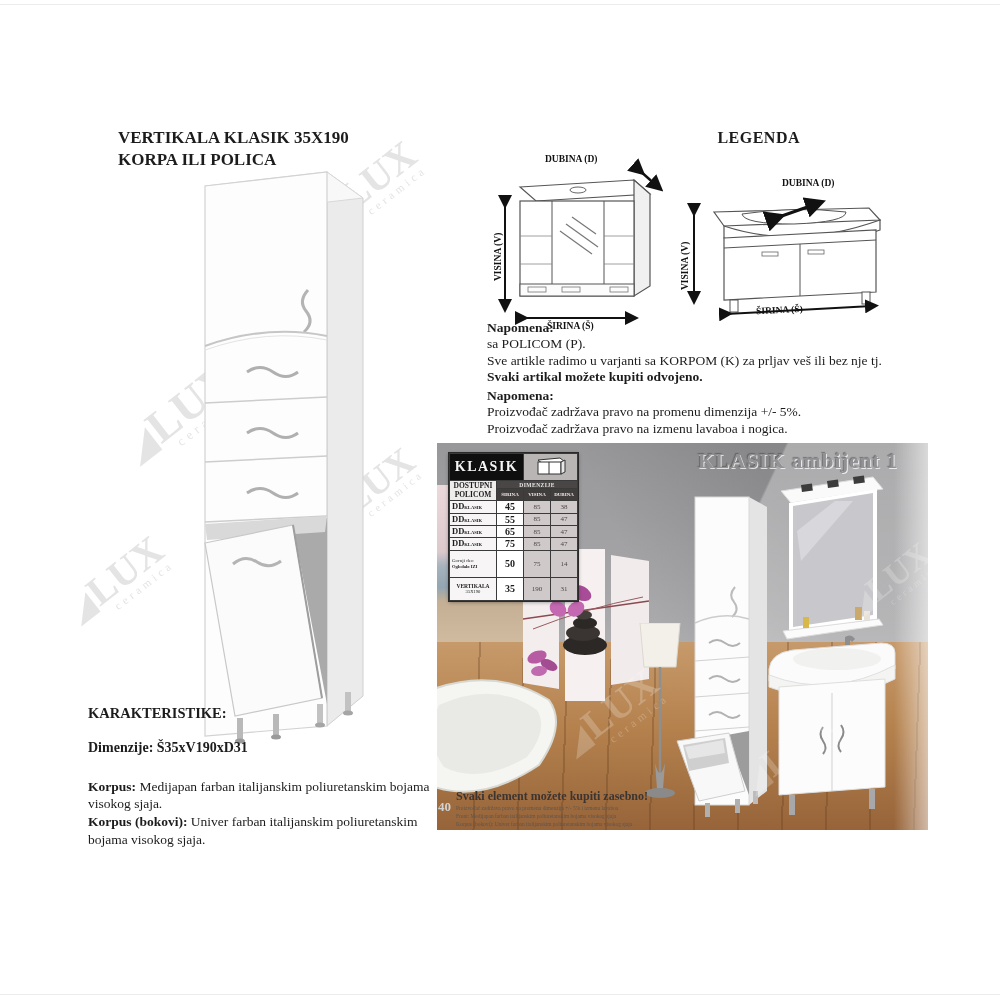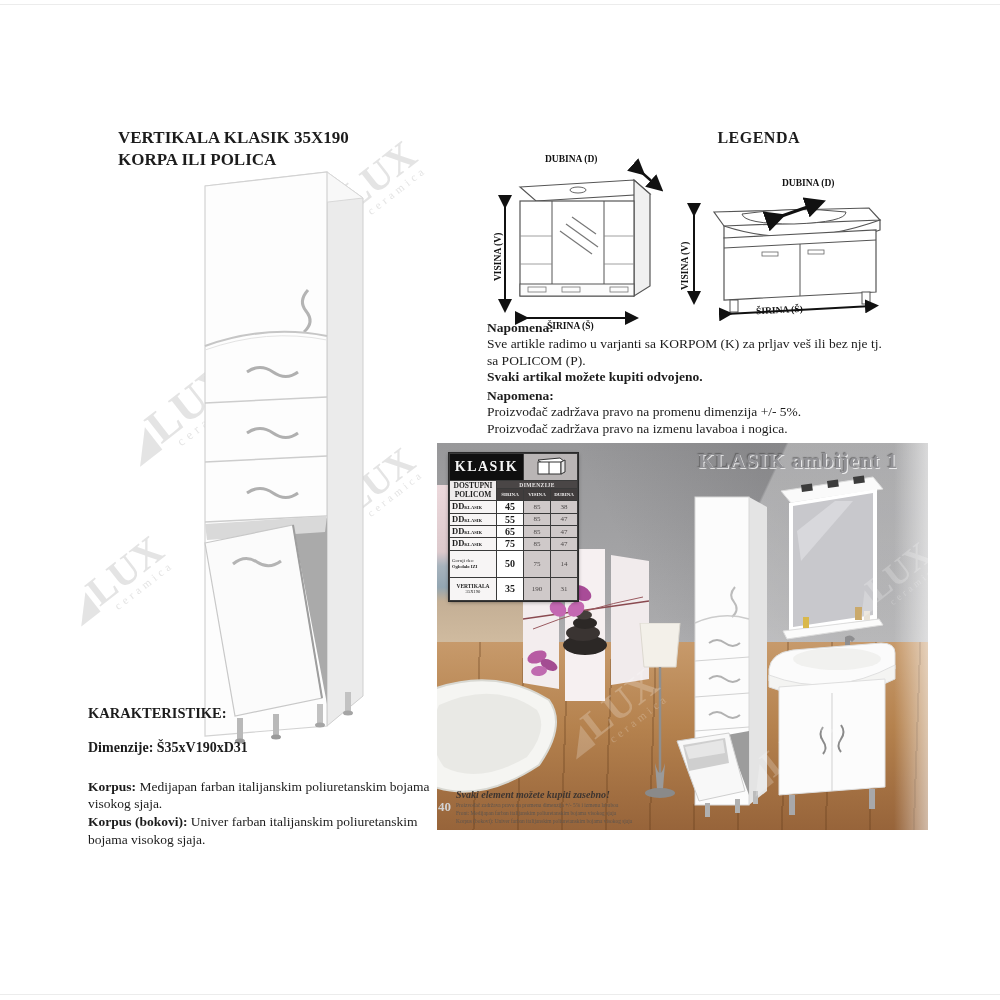--- a/index.html
+++ b/index.html
@@ -65,21 +65,21 @@
   .spec .t-col{background:#413d3d;color:#eeecec;font-size:5px;font-weight:bold;padding:2px 1px;}
   .spec .t-name{background:#f7f5f5;font-size:5px;line-height:1.1;padding:1px 2px;text-align:left;}
   .spec .t-name .big{font-weight:bold;font-size:8.5px;}
   .spec .t-name .sm{font-weight:bold;font-size:4.6px;}
   .spec .t-sir{background:#ffffff;font-weight:bold;font-size:10px;width:26px;}
   .spec .t-val{background:#cfc9c9;color:#4c4848;font-size:7px;width:26px;}
   .spec .rowtall td{height:24px;}
   .spec .rowmid td{height:20px;}
 
   .caption{position:absolute;left:19px;top:344px;line-height:1.5;white-space:nowrap;}
-  .caption .c0{font-size:10px;font-weight:bold;font-style:italic;color:#3c3430;}
+  .caption .c0{font-size:12px;font-weight:bold;color:#3c3430;}
   .caption .cl{font-size:5.4px;color:#5e554e;line-height:1.45;}
   .pagenum{position:absolute;left:1px;top:356px;font-size:13px;font-weight:bold;color:#d2d2d2;}
 </style>
 </head>
 <body>
 
 <div class="page">
   <div class="edge" style="top:4px"></div>
   <div class="edge" style="top:994px"></div>
 
@@ -187,22 +187,22 @@
       <line x1="62" y1="142" x2="208" y2="134" stroke="#111" stroke-width="2" marker-start="url(#ah2)" marker-end="url(#ah2)"></line>
       <line x1="112" y1="46" x2="152" y2="32" stroke="#111" stroke-width="3" marker-start="url(#ah2)" marker-end="url(#ah2)"></line>
     </svg>
     <span class="lab" style="left:118px;top:6px">DUBINA (D)</span>
     <span class="lab rot" style="left:16px;top:118px">VISINA (V)</span>
     <span class="lab" style="left:92px;top:133px;transform:rotate(-3deg)">ŠIRINA (Š)</span>
   </div>
 
   <div class="note" style="top:320px">
     <div class="nh">Napomena:</div>
+    <div>sa POLICOM (P).</div>
     <div>Sve artikle radimo u varjanti sa KORPOM (K) za prljav veš ili bez nje tj.</div>
-    <div>sa POLICOM (P).</div>
     <div class="nb">Svaki artikal možete kupiti odvojeno.</div>
   </div>
 
   <div class="note" style="top:388px">
     <div class="nh">Napomena:</div>
     <div>Proizvođač zadržava pravo na promenu dimenzija +/- 5%.</div>
     <div>Proizvođač zadržava pravo na izmenu lavaboa i nogica.</div>
   </div>
 
   <div class="chars">

